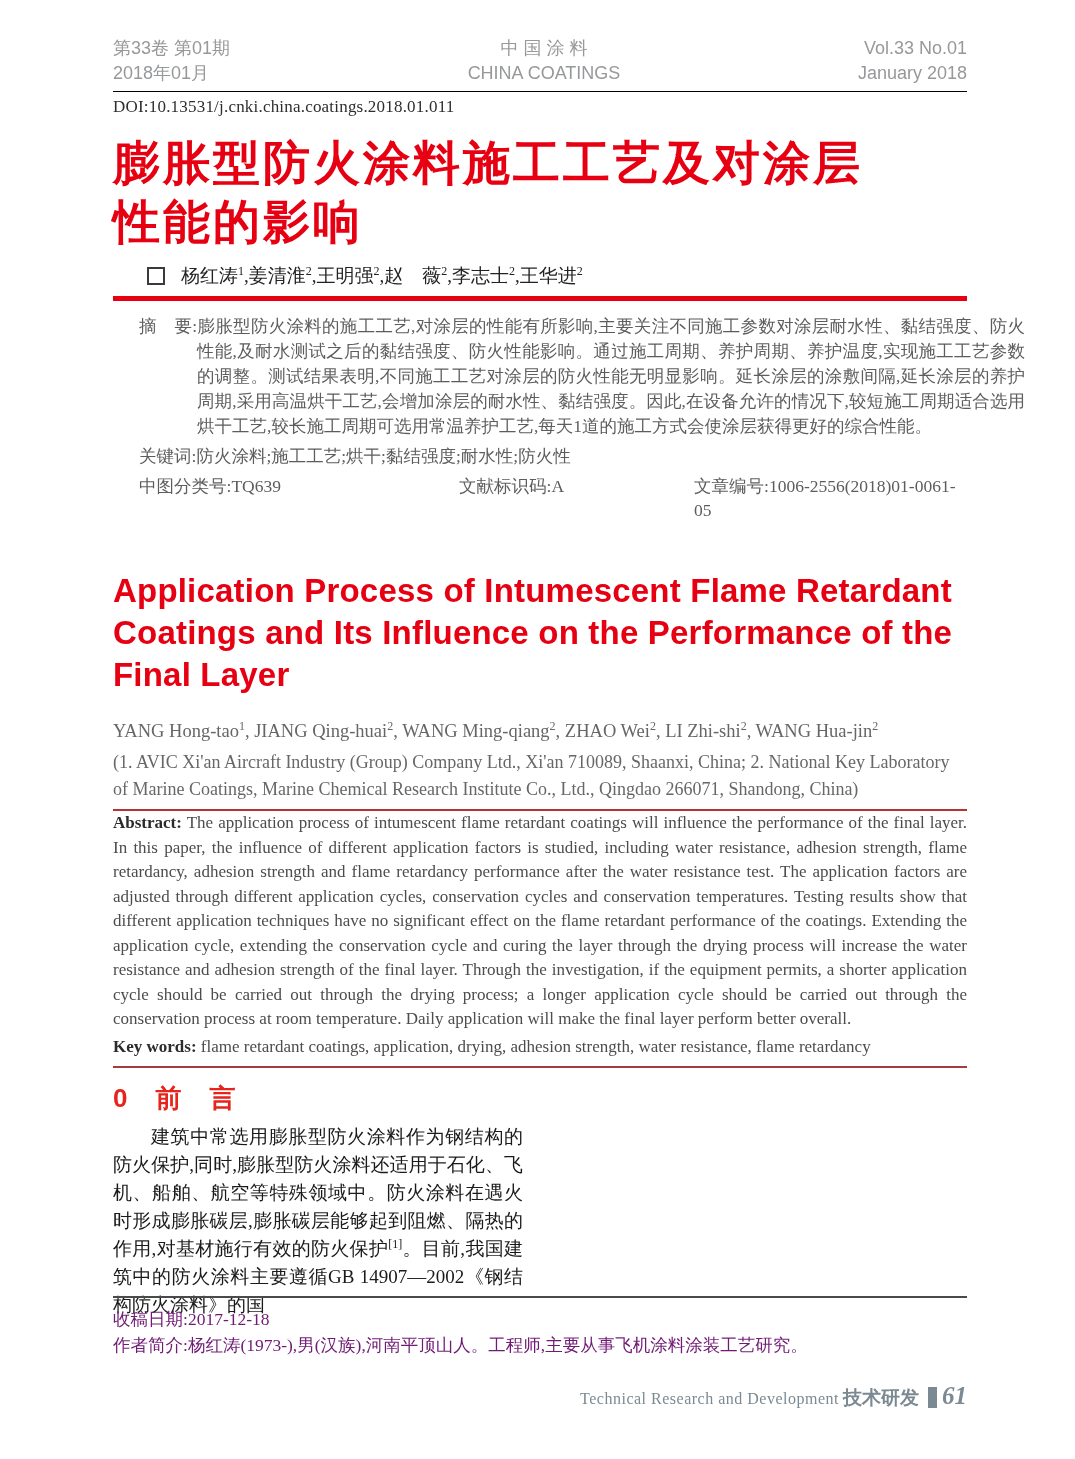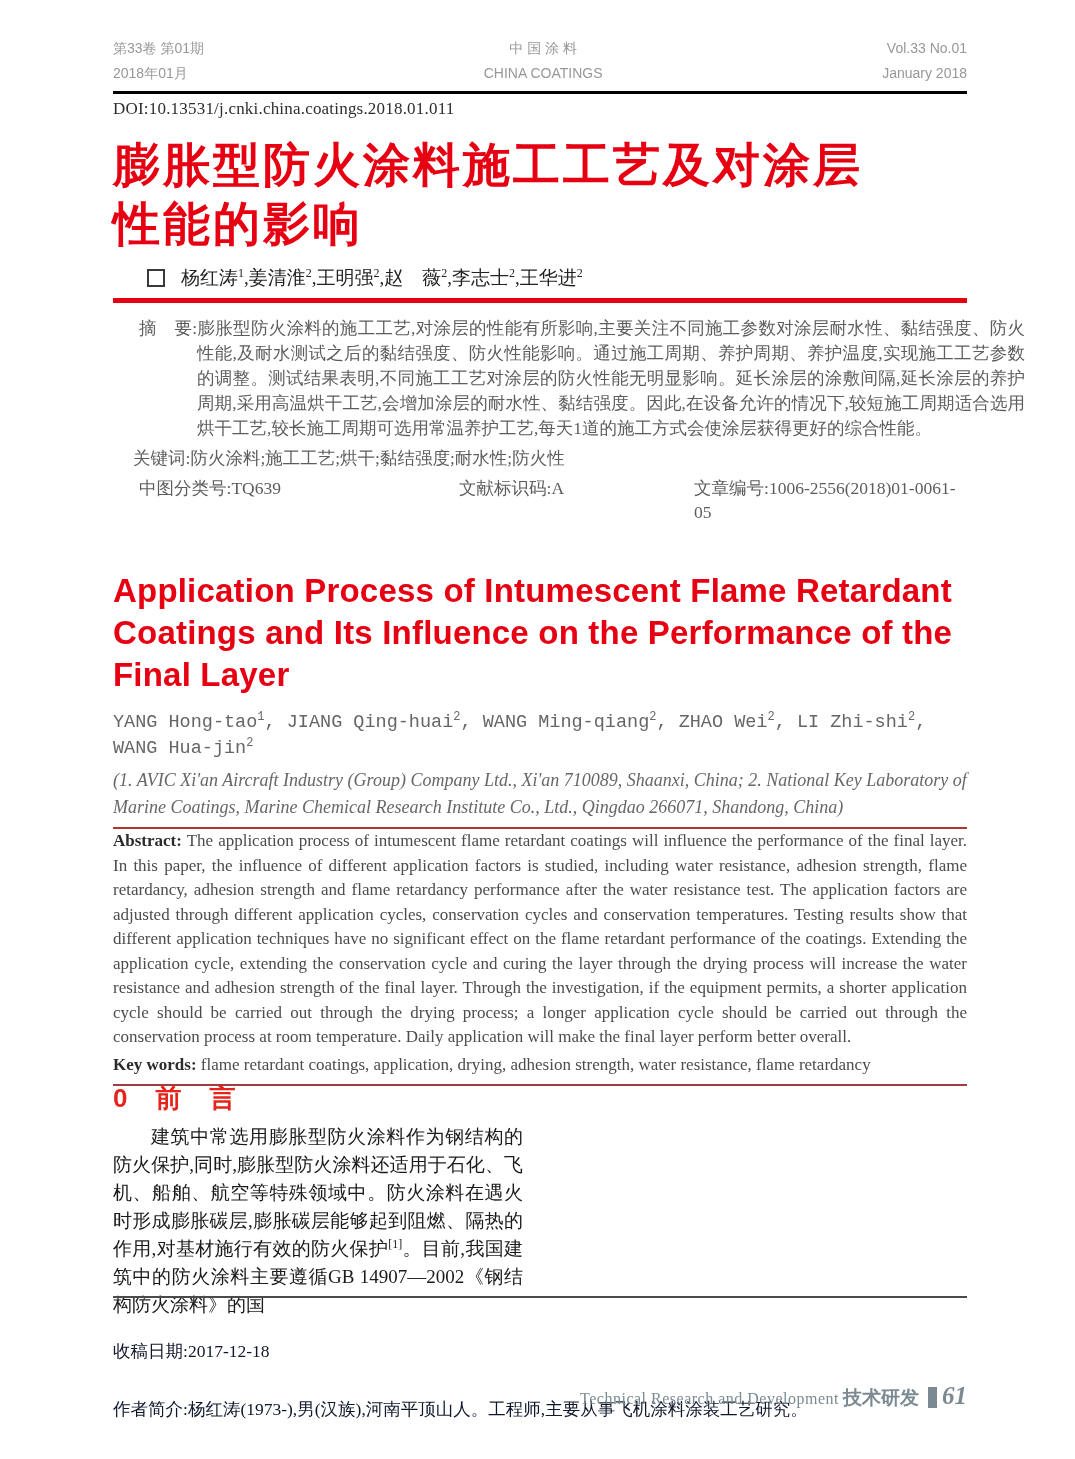--- a/index.html
+++ b/index.html
@@ -8,22 +8,22 @@
     font-family:"Liberation Serif","DejaVu Serif",serif;color:#1c1c1c;
     overflow:hidden;
   }
   .region{position:absolute;left:113px;width:854px;}
 
   
   #region-top{top:36px;}
   .journal-header{
     display:flex;justify-content:space-between;align-items:flex-end;
     color:#96989a;font-family:"Liberation Sans","DejaVu Sans",sans-serif;
-    font-size:14px;line-height:25px;
-    border-bottom:3px solid #000000;padding-bottom:5px;
+    font-size:18px;line-height:25px;
+    border-bottom:1px solid #000000;padding-bottom:5px;
   }
   .jh-col{white-space:nowrap;}
   .jh-center{text-align:center;}
   .jh-right{text-align:right;}
   .doi-line{font-size:17px;color:#2e2e2e;margin-top:5px;letter-spacing:.2px;}
 
   
   .title-cn{
     margin-top:16px;color:#e60012;
     font-family:"Liberation Sans","DejaVu Sans",sans-serif;
@@ -39,40 +39,40 @@
     margin-top:6px;padding-left:34px;font-size:18px;line-height:29px;color:#242424;
   }
   .rule-red-thick{margin-top:7px;height:5px;background:#e60012;}
 
   
   .abstract-cn{
     margin-top:13px;margin-left:26px;width:828px;
     color:#5d5d5d;font-size:17.5px;line-height:25px;text-align:justify;
     padding-left:58px;text-indent:-58px;
   }
-  .keywords-cn{margin-top:5px;margin-left:20px;color:#5d5d5d;font-size:17.5px;line-height:24px;}
+  .keywords-cn{margin-top:5px;margin-left:26px;color:#5d5d5d;font-size:17.5px;line-height:24px;}
   .meta-row{
     margin-top:6px;margin-left:26px;display:flex;color:#5d5d5d;
     font-size:17.5px;line-height:24px;
   }
   .meta-clc{flex:0 0 320px;}
   .meta-doc{flex:0 0 235px;}
 
   
   #region-en{top:570px;}
   .title-en{
     color:#e60012;font-family:"Liberation Sans","DejaVu Sans",sans-serif;
     font-weight:bold;font-size:33px;line-height:42px;letter-spacing:.2px;
   }
   .authors-en{
-    margin-top:14px;font-family:Liberation Mono, monospace;
+    margin-top:22px;font-family:Liberation Serif, serif;
     font-size:18.5px;color:#666;line-height:26px;
   }
   .affiliation-en{
-    margin-top:5px;font-style:italic;font-size:18px;line-height:27px;color:#676767;
+    margin-top:5px;font-size:18px;line-height:27px;color:#676767;
   }
   .rule-red-thin{margin-top:6px;height:2px;background:#b23434;}
   .abstract-en{
     font-size:17px;line-height:24.5px;color:#4c4c4c;text-align:justify;
   }
   .abstract-en b,.kw-en b{color:#2b2b2b;}
   .kw-en{margin-top:2px;font-size:17px;line-height:25px;color:#4c4c4c;}
   .rule-red-dark{margin-top:7px;height:2px;background:#a33c3c;}
 
   
@@ -81,21 +81,21 @@
   .sec-heading{
     color:#e6241c;font-family:"Liberation Sans","DejaVu Sans",sans-serif;
     font-weight:bold;font-size:26px;line-height:32px;margin:0 0 9px 0;letter-spacing:1px;
   }
   .col p{margin:0;}
   .indent{text-indent:2em;}
   .col sup{font-size:12px;line-height:0;}
 
   
   #region-footnote{top:1296px;border-top:2px solid #4a4a4a;padding-top:8px;}
-  .footnote-line{font-size:17.5px;line-height:26px;color:#0f172a;margin-top:32px;}
+  .footnote-line{font-size:17.5px;line-height:26px;color:#701a75;}
 
   
   #region-footer{top:1382px;text-align:right;color:#7b8a92;}
   .footer-en{font-size:16px;font-weight:normal;letter-spacing:.5px;}
   .footer-cn{font-size:19px;font-weight:bold;}
   .footer-bar{
     display:inline-block;width:9px;height:21px;background:#7b8a92;
     vertical-align:-4px;margin:0 5px 0 9px;
   }
   .footer-page{font-size:25px;font-weight:bold;font-style:italic;}

